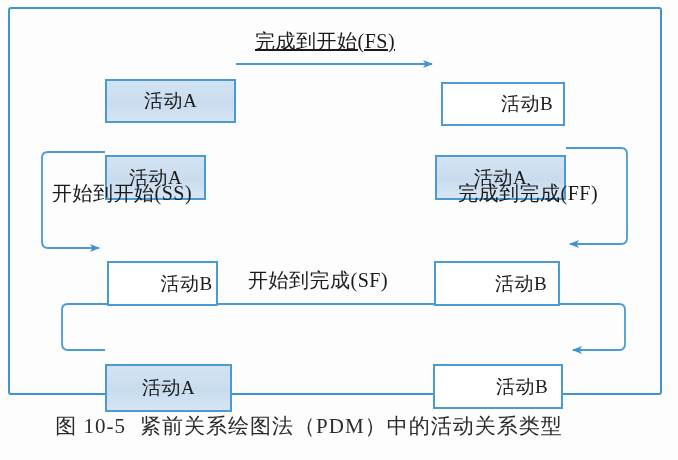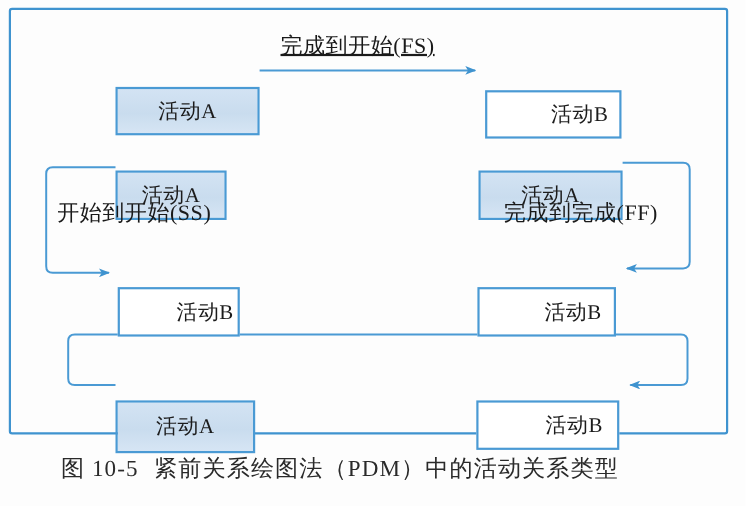--- a/index.html
+++ b/index.html
@@ -125,20 +125,21 @@
   <div class="rel-label" style="left:52px; top:180px;">开始到开始(SS)</div>
 
   <div class="act-box plain" style="left:107px; top:224px; width:111px; height:45px;">活动B</div>
 
   <div class="act-box filled" style="left:435px; top:118px; width:131px; height:45px;">活动A</div>
 
   <div class="rel-label" style="left:440px; top:180px;margin-left:18px;">完成到完成(FF)</div>
 
   <div class="act-box plain" style="left:434px; top:224px; width:126px; height:45px;">活动B</div>
 
+  <div class="rel-label" style="left:248px; top:267px;">开始到完成(SF)</div>
 
   <div class="act-box filled" style="left:105px; top:327px; width:127px; height:48px;">活动A</div>
 
   <div class="act-box plain" style="left:433px; top:327px; width:130px; height:45px;">活动B</div>
 
   <div id="caption">
     <span class="cap-num">图 10-5</span><span>紧前关系绘图法（PDM）中的活动关系类型</span>
   </div>
 
 </div>

